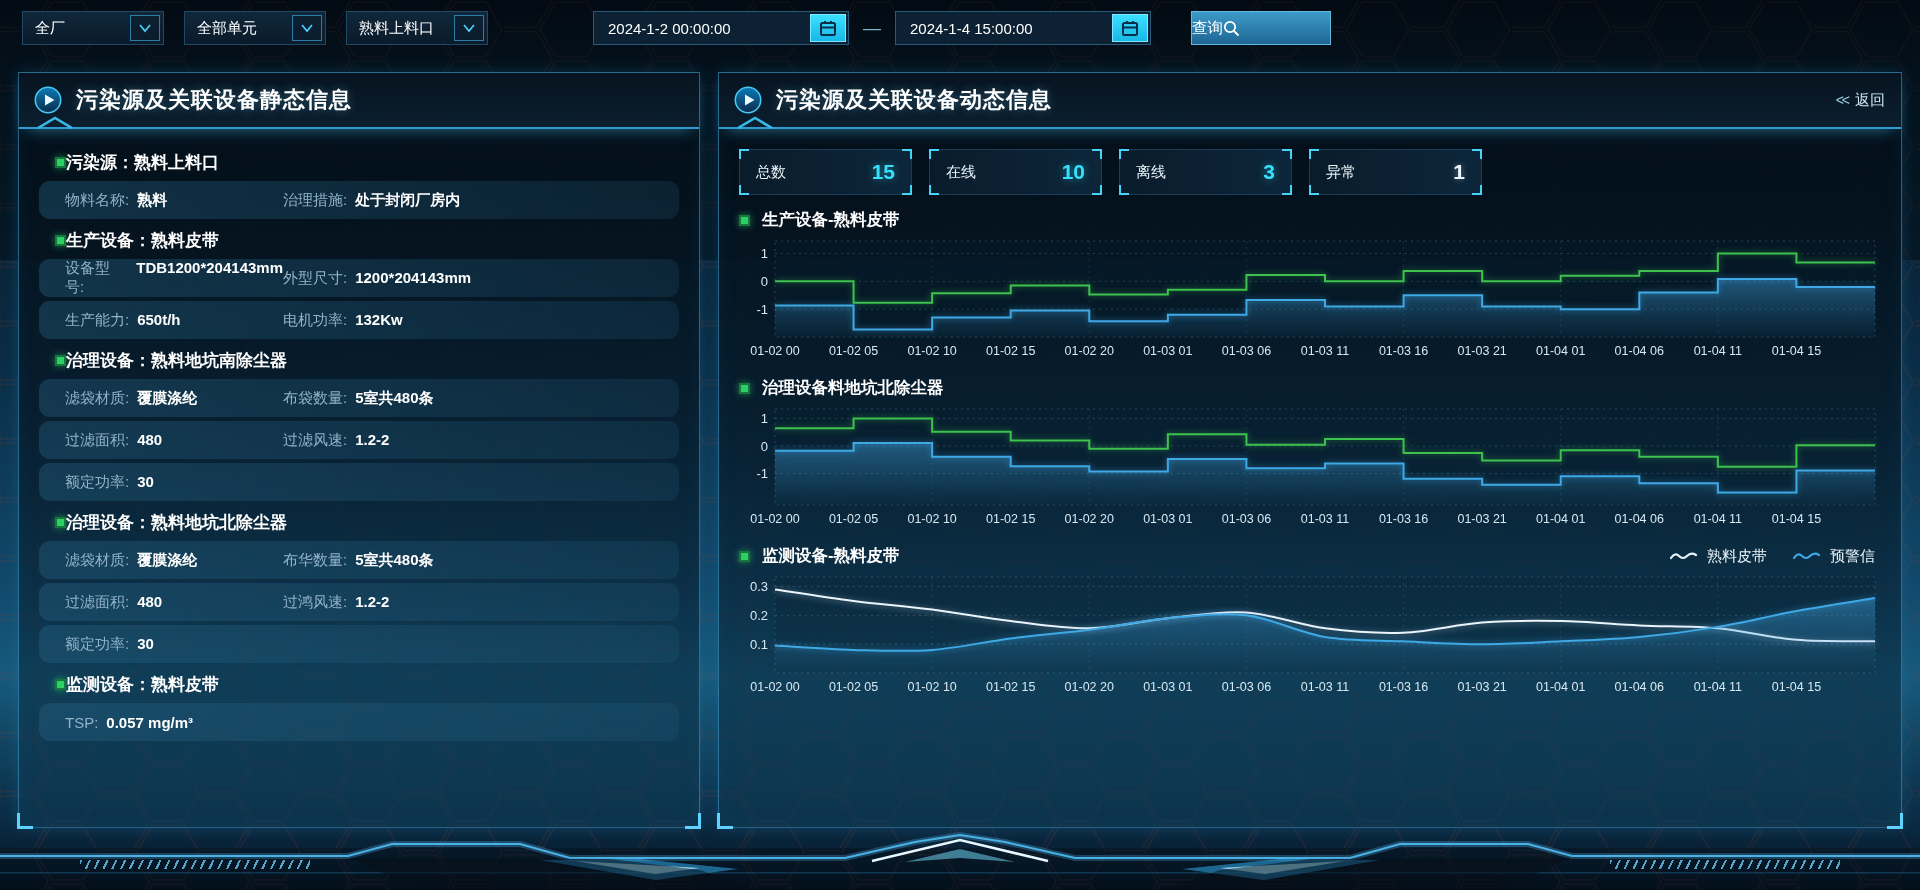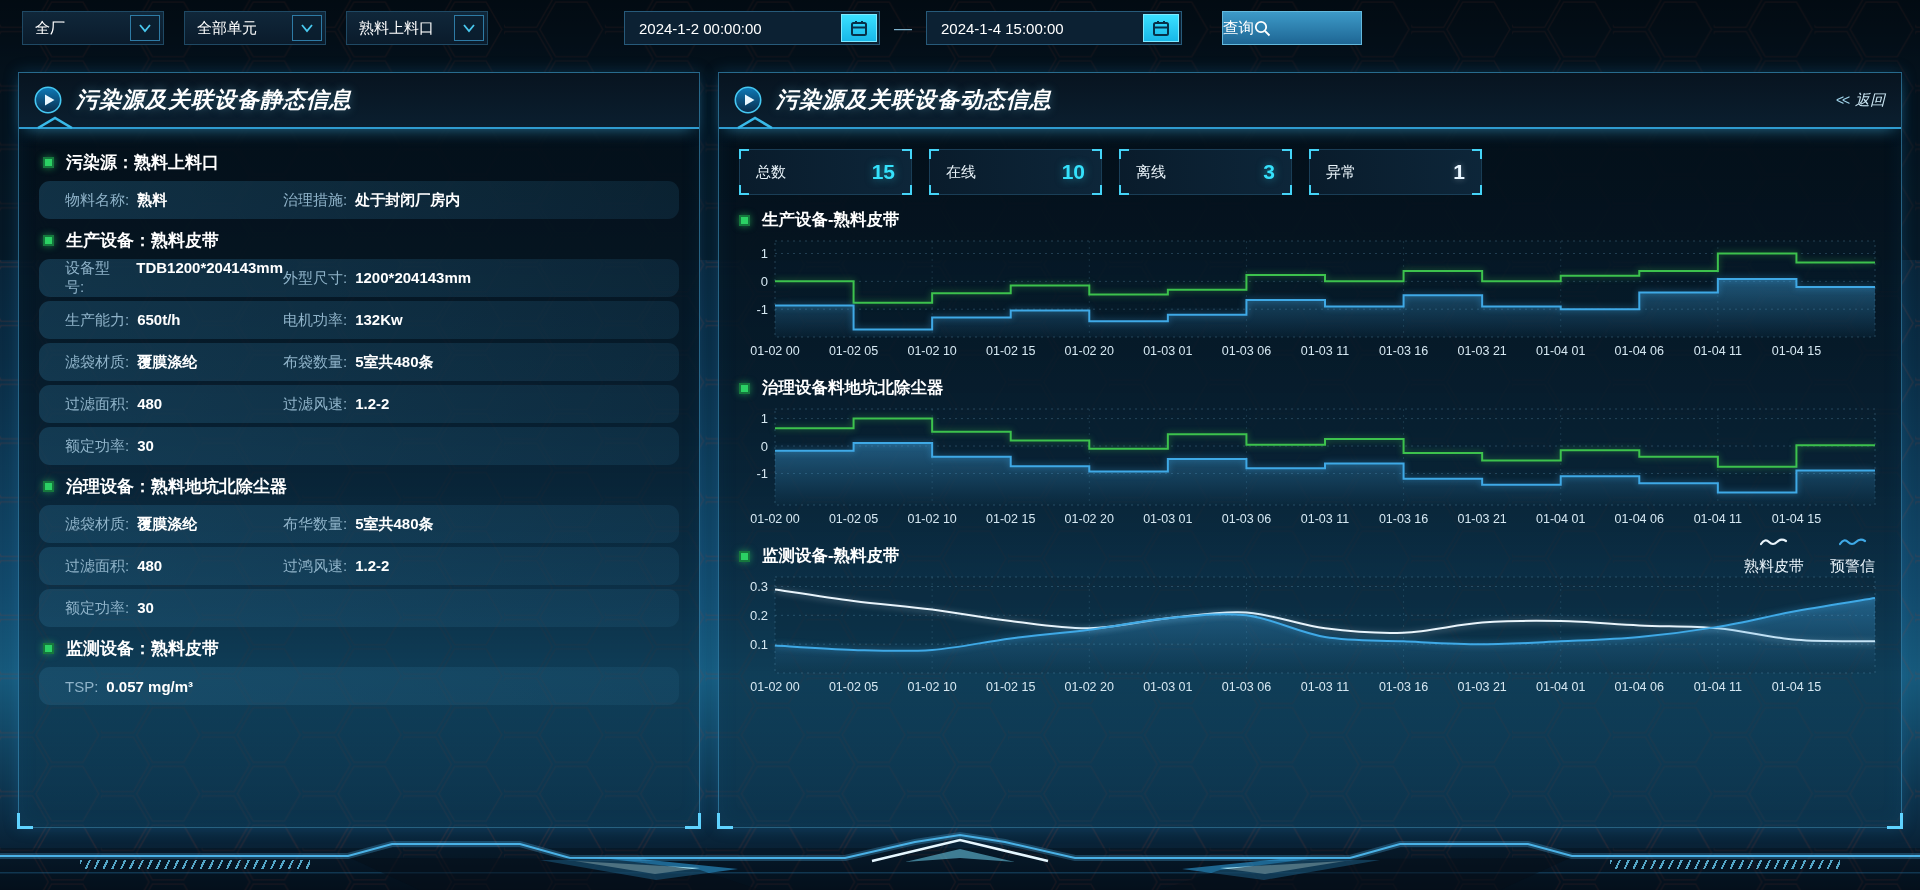--- a/index.html
+++ b/index.html
@@ -28,29 +28,29 @@
   .panel { position:absolute; top:72px; height:756px; z-index:2;
     background:linear-gradient(180deg,rgba(3,13,22,.94) 0%,rgba(6,26,41,.84) 45%,rgba(14,60,86,.48) 100%);
     border:1px solid rgba(62,152,198,.6); box-shadow:0 0 14px rgba(40,140,200,.25), inset 0 0 20px rgba(30,120,180,.10); }
   .panel.left  { left:18px;  width:682px; }
   .panel.right { left:718px; width:1184px; }
   .corner { position:absolute; width:16px; height:16px; z-index:4; }
   .corner.bl { left:-2px; bottom:-2px; border-left:3px solid #5fd3ff; border-bottom:3px solid #5fd3ff; }
   .corner.br { right:-2px; bottom:-2px; border-right:3px solid #5fd3ff; border-bottom:3px solid #5fd3ff; }
   .p-header { position:relative; height:56px; display:flex; align-items:center; gap:13px; padding-left:14px;
     background:linear-gradient(180deg,rgba(8,20,32,.92),rgba(11,32,49,.92));
-    border-bottom:2px solid #2f9cd0; box-shadow:0 7px 16px -7px rgba(70,200,255,.55);font-style:italic; }
+    border-bottom:2px solid #2f9cd0; box-shadow:0 7px 16px -7px rgba(70,200,255,.55); }
   .p-header h2 { font-size:22px; font-weight:700; color:#fff; letter-spacing:1px; text-shadow:0 0 10px rgba(120,220,255,.35); }
   .hdr-chev { position:absolute; left:16px; bottom:-2px; }
   .back { margin-left:auto; margin-right:16px; display:flex; align-items:center; gap:7px; color:#cde8f5; font-size:15px; cursor:pointer; }
   .back .lt { color:#9fd2e8; letter-spacing:-2px; font-size:14px; }
   .p-body { padding:12px 20px 0 20px; }
 
   
-  .sec { display:flex; align-items:center; gap:12px; margin:10px 4px 7px; font-size:17px; font-weight:700; color:#fff;font-family:Liberation Serif, serif; }
+  .sec { display:flex; align-items:center; margin:10px 16px 7px; font-size:17px; font-weight:700; color:#fff;font-family:Liberation Serif, serif; }
   .bullet { width:11px; height:11px; background:#2bd164; box-shadow:inset 0 0 0 2px rgba(5,45,30,.55), 0 0 7px rgba(43,209,100,.55); }
   .row { display:flex; align-items:center; min-height:38px; margin:4px 0; padding-left:26px;
     background:linear-gradient(90deg,rgba(38,100,134,.38),rgba(38,100,134,.20));border-radius:11px; }
   .cell { display:flex; align-items:baseline; gap:8px; font-size:15px; }
   .cell.c1 { flex:0 0 218px; }
   .lab { color:#8fb3c9; }
   .val { color:#fff; font-weight:700; }
 
   
   .stats { display:flex; gap:17px; margin:8px 0 4px; }
@@ -61,21 +61,21 @@
   .stat i.tr { top:-1px; right:-1px; border-top-width:2px; border-right-width:2px; }
   .stat i.bl { bottom:-1px; left:-1px; border-bottom-width:2px; border-left-width:2px; }
   .stat i.br { bottom:-1px; right:-1px; border-bottom-width:2px; border-right-width:2px; }
   .stat .sl { color:#eaf4fa; font-size:15px; }
   .stat .sv { font-size:21px; font-weight:700; color:#35e1fb; text-shadow:0 0 8px rgba(53,225,251,.5); }
   .stat .sv.plain { color:#eaf6ff; text-shadow:0 0 6px rgba(220,240,255,.4); }
 
   
   .ct { display:flex; align-items:center; gap:12px; height:30px; margin-top:10px; font-size:16.5px; font-weight:700; color:#fff; }
   .legend { margin-left:auto; margin-right:6px; display:flex; gap:26px; align-items:center; font-size:15px; font-weight:400; color:#eaf4fb; }
-  .legend .li { display:flex; align-items:center; gap:9px;flex-direction:column; }
+  .legend .li { display:flex; align-items:center; gap:9px; }
   .chart-svg text { font-family:"Liberation Sans",sans-serif; }
   .glow-g { filter:drop-shadow(0 0 3px rgba(62,194,77,.6)); }
   .glow-b { filter:drop-shadow(0 0 3px rgba(63,169,230,.6)); }
   .glow-w { filter:drop-shadow(0 1px 3px rgba(230,245,255,.45)); }
 
   
   .footer { position:absolute; left:0; top:828px; width:1920px; height:62px; z-index:1; }
   .hatch { position:absolute; top:32px; width:230px; height:9px;
     background:repeating-linear-gradient(115deg, rgba(110,215,255,.75) 0 2px, transparent 2px 8px); }
   .hatch.l { left:80px; } .hatch.r { right:80px; }
@@ -115,21 +115,21 @@
     </div>
     <div class="sel">
       <span>熟料上料口</span>
       <span class="chev">
         <svg width="14" height="10">
             <polyline points="2,2 7,8 12,2" fill="none" stroke="#49c9ef" stroke-width="1.8"></polyline>
           </svg>
       </span>
     </div>
 
-    <div class="dt" style="margin-left:116px">
+    <div class="dt" style="margin-left:85px">
       <span>2024-1-2 00:00:00</span>
       <span class="cal">
         <svg width="20" height="20">
           <rect x="3" y="5" width="14" height="12" rx="1.5" fill="none" stroke="#073048" stroke-width="2"></rect>
           <line x1="3" y1="9.5" x2="17" y2="9.5" stroke="#073048" stroke-width="2"></line>
           <line x1="7" y1="3" x2="7" y2="6" stroke="#073048" stroke-width="2"></line>
           <line x1="13" y1="3" x2="13" y2="6" stroke="#073048" stroke-width="2"></line>
         </svg>
       </span>
     </div>
@@ -202,20 +202,24 @@
         </div>
         <div class="row">
           <div class="cell c1">
             <span class="lab">生产能力:</span>
             <span class="val">650t/h</span>
           </div>
           <div class="cell">
             <span class="lab">电机功率:</span>
             <span class="val">132Kw</span>
           </div>
+        </div>
+        <div class="sec">
+          <span class="bullet"></span>
+          <span>治理设备：熟料地坑南除尘器</span>
         </div>
         <div class="row">
           <div class="cell c1">
             <span class="lab">滤袋材质:</span>
             <span class="val">覆膜涤纶</span>
           </div>
           <div class="cell">
             <span class="lab">布袋数量:</span>
             <span class="val">5室共480条</span>
           </div>

